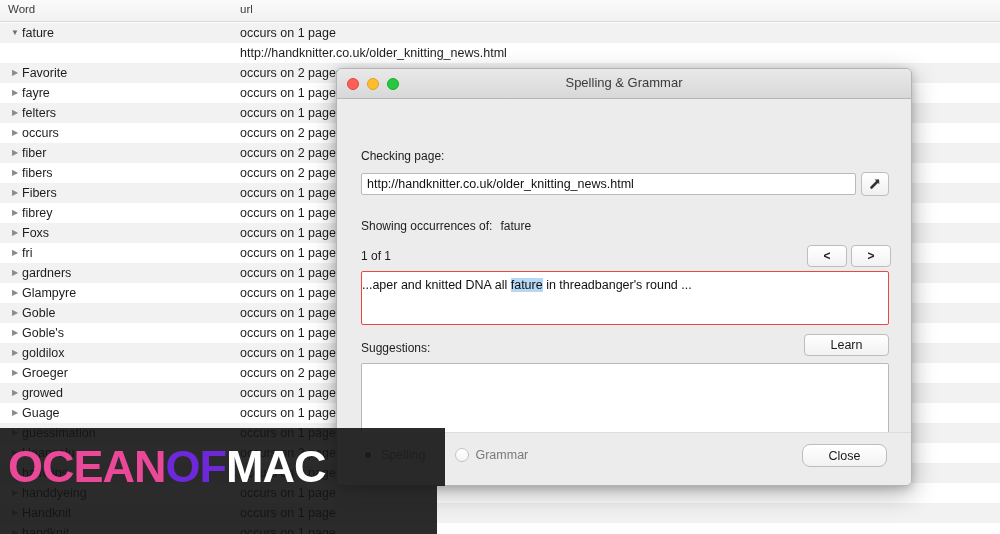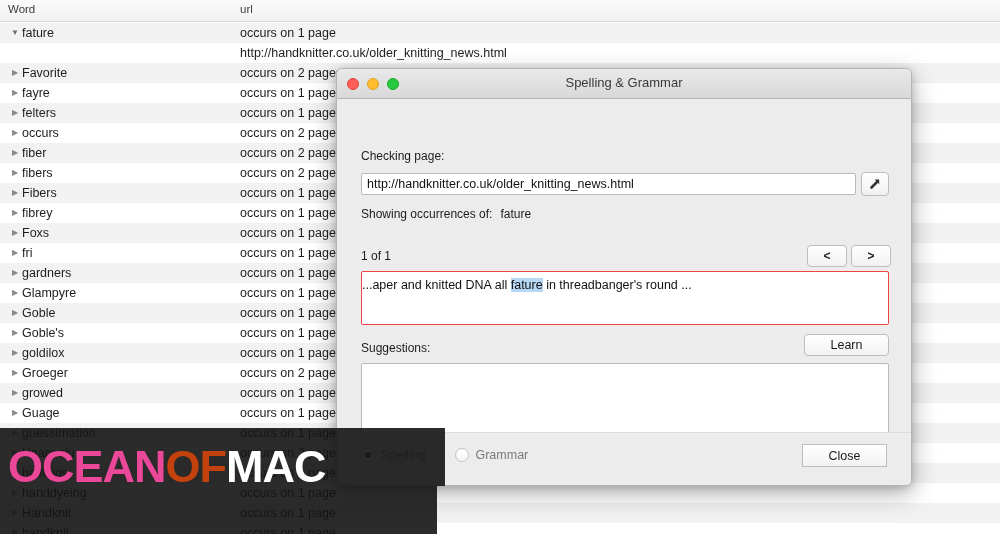--- a/index.html
+++ b/index.html
@@ -136,21 +136,21 @@
     height: 387px;
     background: #ececec;
   }
 
   .lbl {
     position: absolute;
     font-size: 12px;
     color: #1c1c1c;
   }
   .lbl-checking { left: 24px; top: 50px; }
-  .lbl-showing  { left: 24px; top: 108px; }
+  .lbl-showing  { left: 24px; top: 120px; }
   .lbl-showing .showing-val { margin-left: 8px; }
   .lbl-counter  { left: 24px; top: 150px; font-size: 12px; }
   .lbl-suggest  { left: 24px; top: 242px; }
 
   .url-field {
     position: absolute;
     left: 24px; top: 74px;
     width: 495px; height: 22px;
     background: #ffffff;
     border: 1px solid #b9b9b9;
@@ -275,21 +275,21 @@
     width: 6px; height: 6px;
     border-radius: 50%;
     background: #5a5a5a;
   }
   .close-btn {
     position: absolute;
     right: 24px; top: 11px;
     width: 85px; height: 23px;
     background: linear-gradient(to bottom, #ffffff 0%, #f2f2f2 100%);
     border: 1px solid #bdbdbd;
-    border-radius: 0;
+    border-radius: 8px;
     box-sizing: border-box;
     font-size: 12.5px;
     color: #1a1a1a;
     display: flex;
     align-items: center;
     justify-content: center;
   }
 
   
   #watermark {
@@ -313,21 +313,21 @@
   .wm-line1 {
     position: absolute;
     left: 8px; top: 444px;
     font-size: 45px;
     font-weight: bold;
     letter-spacing: -1px;
     line-height: 1;
     font-family: "Liberation Sans", sans-serif;
   }
   .wm-ocean { color: #ec4899; }
-  .wm-of    { color: #c2410c; }
+  .wm-of    { color: #6d28d9; }
   .wm-mac   { color: #ffffff; }
   .wm-line2 {
     position: absolute;
     left: 318px; top: 494px;
     font-size: 40px;
     font-weight: bold;
     letter-spacing: -1px;
     line-height: 1;
     color: #c8bb34;
     font-family: "Liberation Sans", sans-serif;

